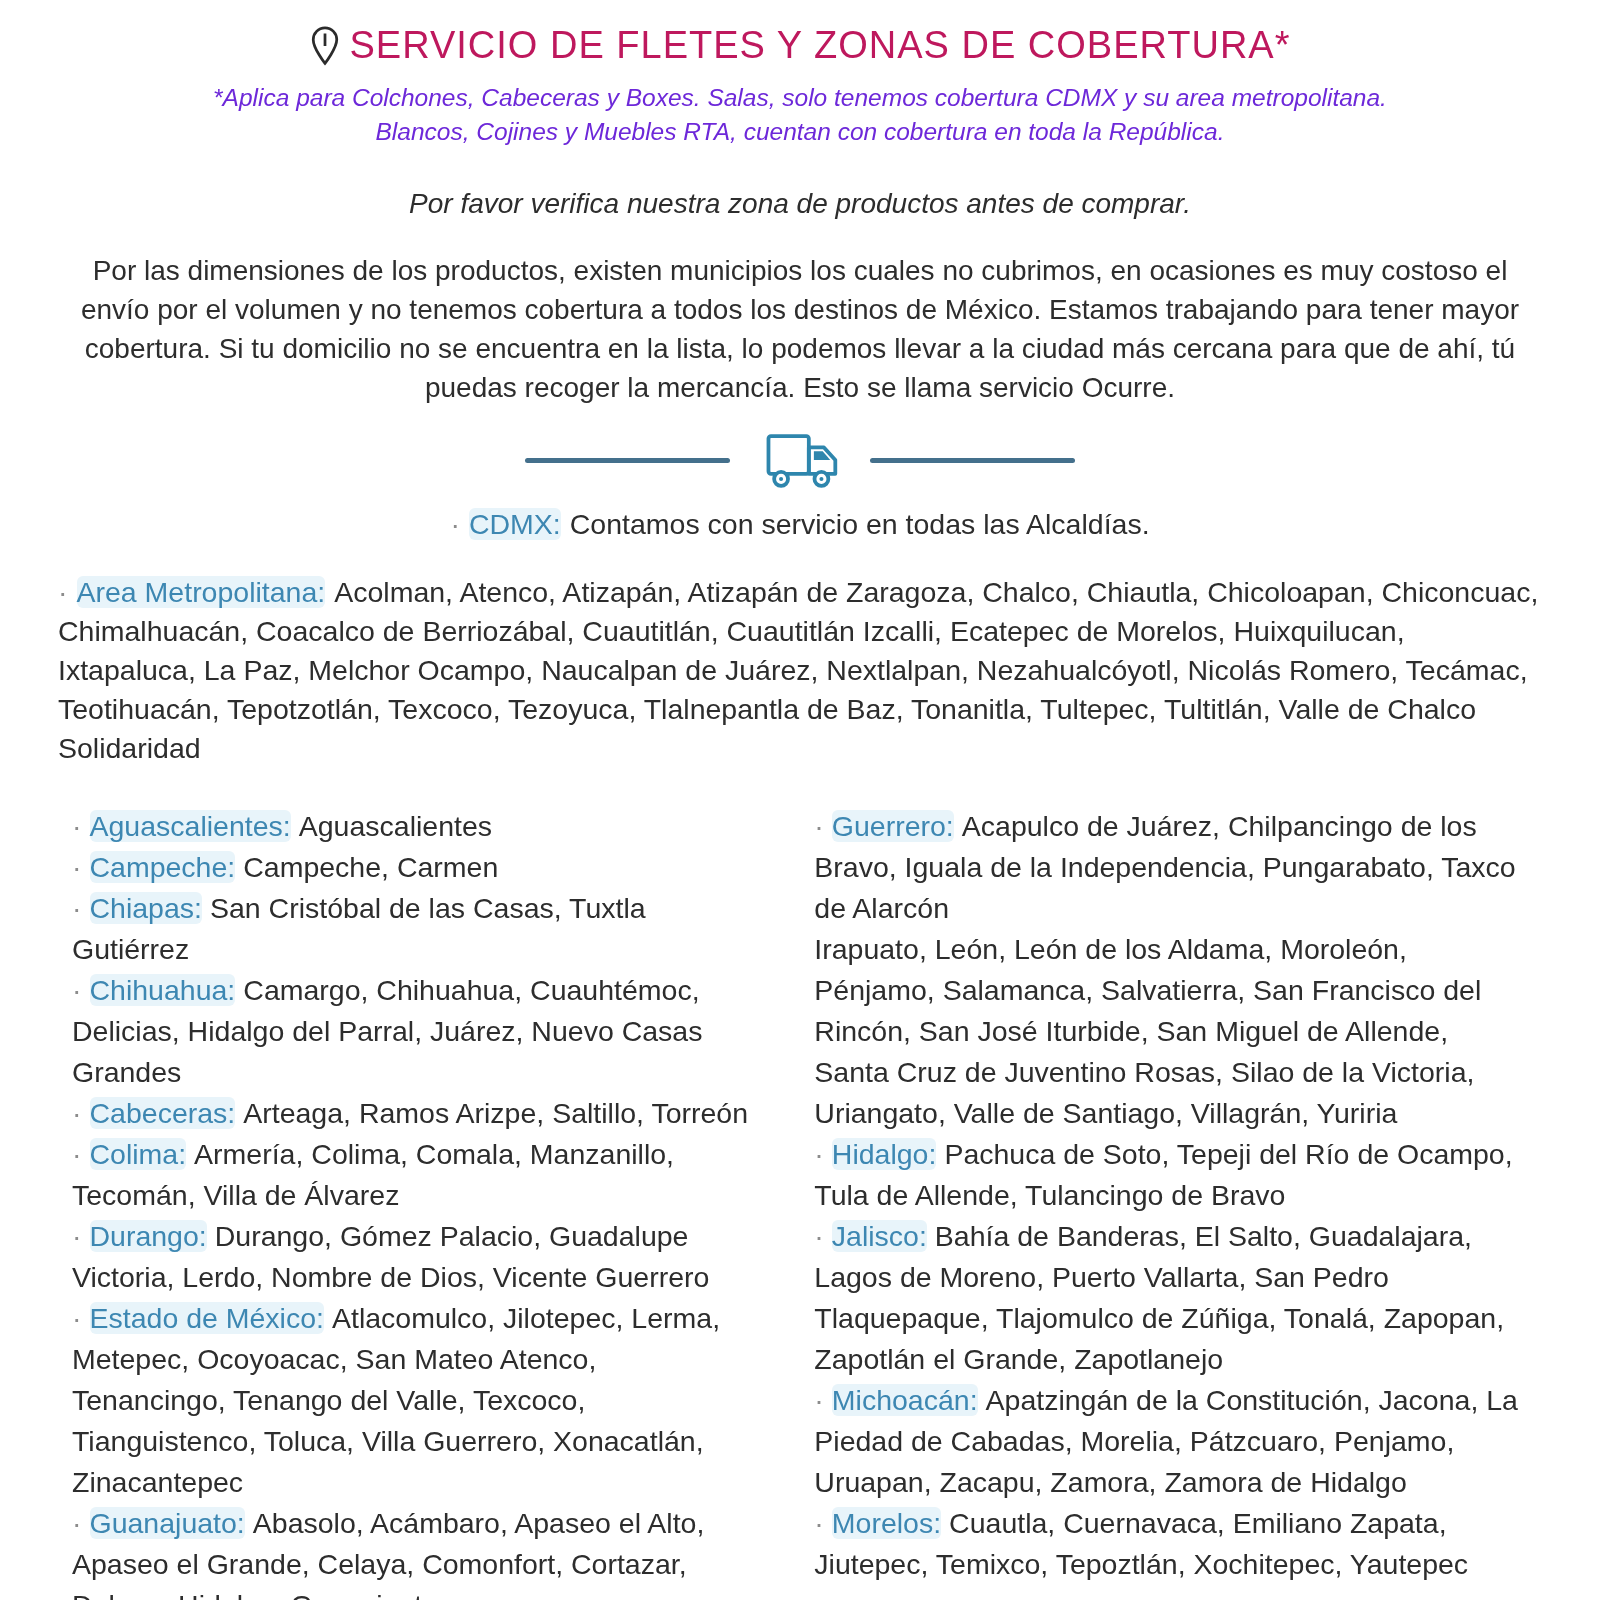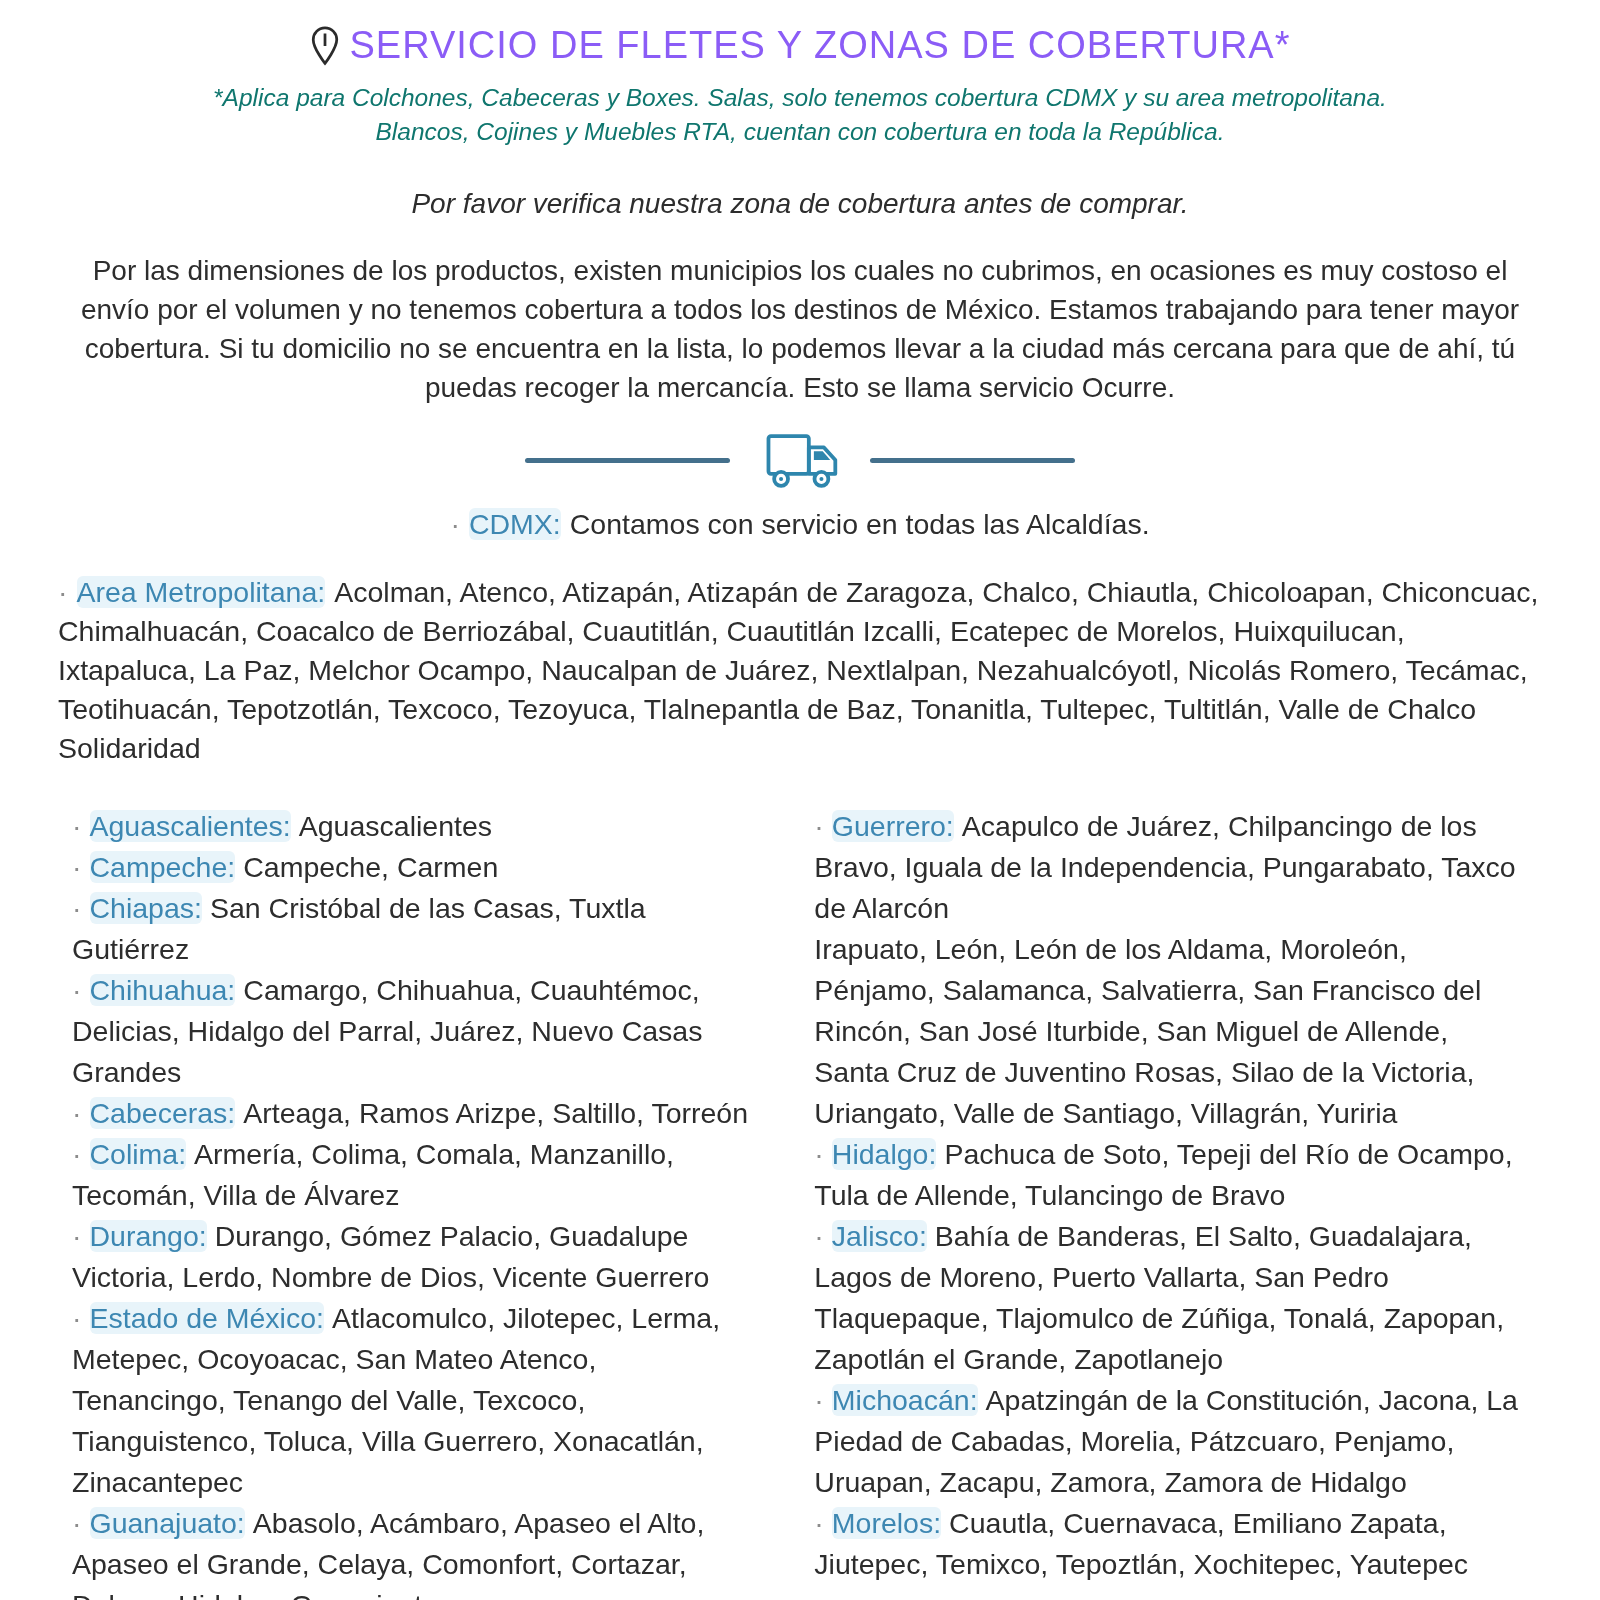--- a/index.html
+++ b/index.html
@@ -24,32 +24,32 @@
     align-items: center;
     justify-content: center;
     gap: 10px;
     margin-top: 6px;
   }
   .title-row h1 {
     margin: 0;
     font-size: 38px;
     font-weight: 500;
     letter-spacing: 1px;
-    color: #8b5cf6;
+    color: #be185d;
     white-space: nowrap;
   }
   .pin-svg { width: 30px; height: 42px; flex: 0 0 auto; }
 
   .subtitle {
     margin-top: 14px;
     text-align: center;
     font-style: italic;
     font-size: 24.5px;
     line-height: 34px;
-    color: #0f766e;
+    color: #6d28d9;
   }
 
   
   .lead {
     margin-top: 36px;
     text-align: center;
     font-style: italic;
     font-size: 28px;
     line-height: 38px;
   }
@@ -126,21 +126,21 @@
       <line x1="12" y1="6.5" x2="12" y2="16.5" stroke="#2b2b2b" stroke-width="2.2"></line>
     </svg>
     <h1>SERVICIO DE FLETES Y ZONAS DE COBERTURA*</h1>
   </div>
 
   <div class="subtitle">
     <div>*Aplica para Colchones, Cabeceras y Boxes. Salas, solo tenemos cobertura CDMX y su area metropolitana.</div>
     <div>Blancos, Cojines y Muebles RTA, cuentan con cobertura en toda la República.</div>
   </div>
 
-  <p class="lead">Por favor verifica nuestra zona de cobertura antes de comprar.</p>
+  <p class="lead">Por favor verifica nuestra zona de productos antes de comprar.</p>
   <p class="intro-body">Por las dimensiones de los productos, existen municipios los cuales no cubrimos, en ocasiones es muy costoso el envío por el volumen y no tenemos cobertura a todos los destinos de México. Estamos trabajando para tener mayor cobertura.  Si tu domicilio no se encuentra en la lista, lo podemos llevar a la ciudad más cercana para que de ahí, tú puedas recoger la mercancía.  Esto se llama servicio Ocurre.</p>
 
   <div class="divider">
     <div class="line"></div>
     <svg class="truck-svg" viewBox="0 0 66 46" fill="none" xmlns="http://www.w3.org/2000/svg">
       <rect x="8" y="4" width="32" height="30" rx="2" stroke="#2e86ad" stroke-width="3" fill="none"></rect>
       <path d="M40 13 h12 l9 10 v11 h-21 z" stroke="#2e86ad" stroke-width="3" fill="none" stroke-linejoin="round"></path>
       <path d="M44 16 h7 l6 7 h-13 z" fill="#2e86ad"></path>
       <circle cx="18" cy="38" r="5.5" stroke="#2e86ad" stroke-width="3" fill="#ffffff"></circle>
       <circle cx="18" cy="38" r="1.6" fill="#2e86ad"></circle>

